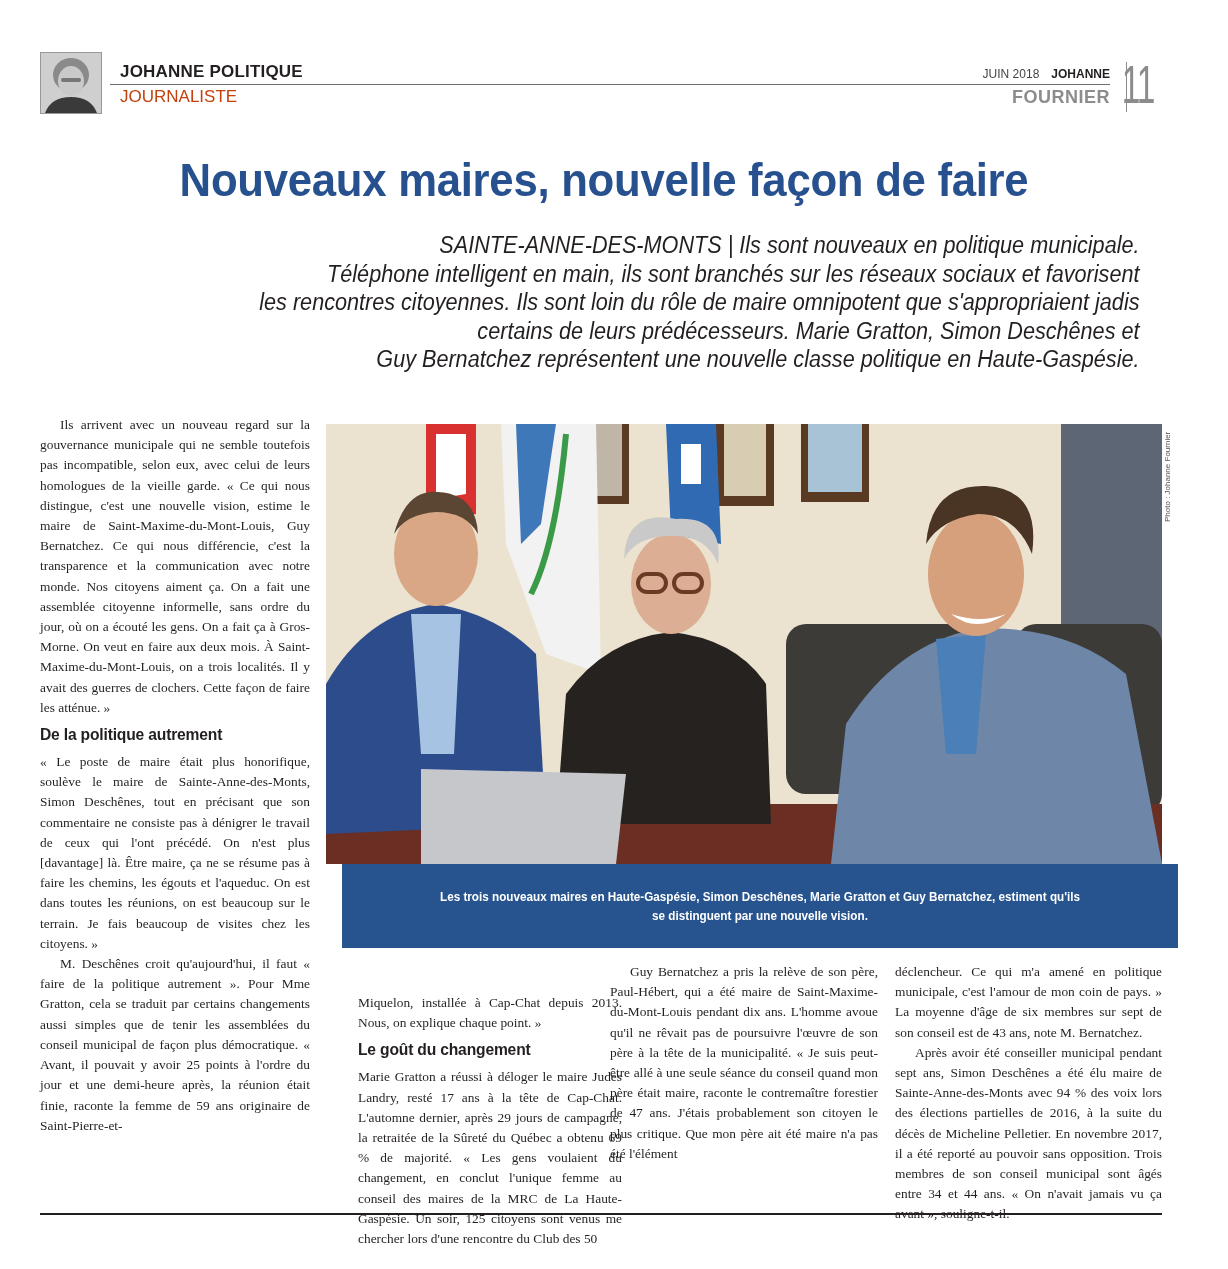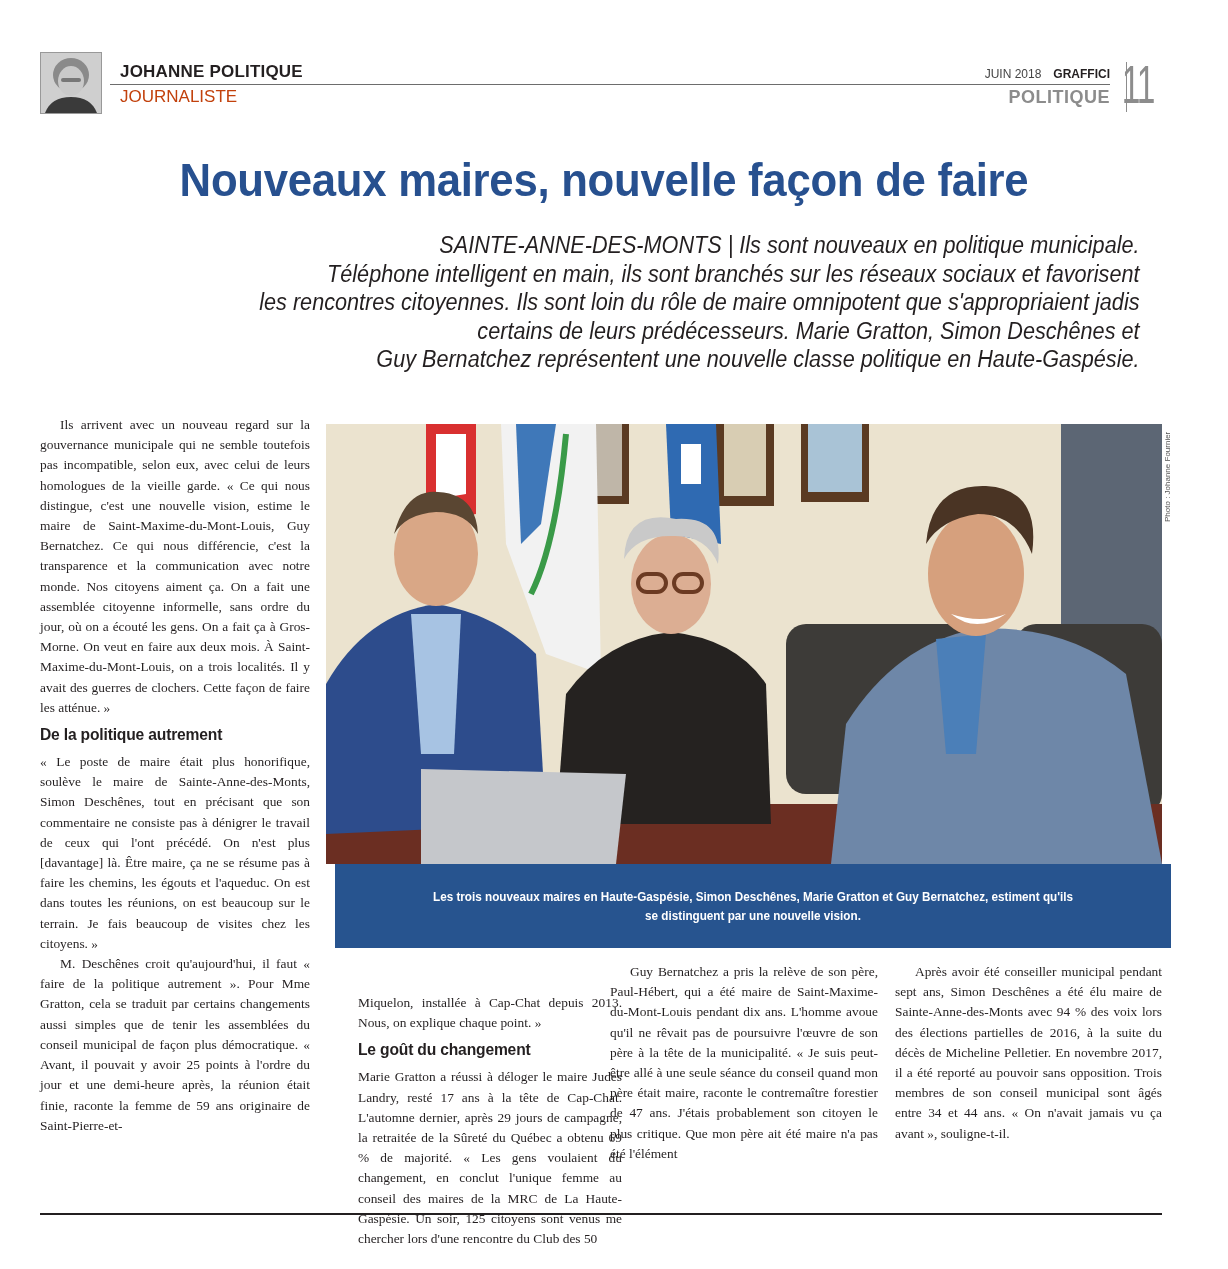--- a/index.html
+++ b/index.html
@@ -21,21 +21,21 @@
 
   
   .headline { position: absolute; left: 0; top: 152px; width: 1208px; text-align: center; font-family: "Liberation Sans", sans-serif; font-weight: bold; font-size: 47px; color: #27508f; letter-spacing: -0.3px; transform: scaleX(0.93); }
   .deck { position: absolute; left: 24px; top: 231px; width: 1150px; text-align: right; font-family: "Liberation Sans", sans-serif; font-size: 23px; line-height: 28.5px; color: #231f20; font-style: italic; }
   .deck div { white-space: nowrap; transform: scaleX(0.94); }
 
   
   .photo-block { position: absolute; left: 326px; top: 424px; width: 836px; height: 526px; }
   .photo { position: absolute; left: 0; top: 0; width: 836px; height: 440px; overflow: hidden; background: #e7dfcd; }
   .photo svg { width: 100%; height: 100%; display: block; }
-  .caption-box { position: absolute; left: 9px; top: 440px; width: 836px; height: 84px; background: #27548f; display: flex; align-items: center; justify-content: center; }
+  .caption-box { position: absolute; left: 16px; top: 440px; width: 836px; height: 84px; background: #27548f; display: flex; align-items: center; justify-content: center; }
   .caption { width: 720px; text-align: center; font-family: "Liberation Sans", sans-serif; font-weight: bold; font-size: 13px; line-height: 19px; color: #ffffff; transform: scaleX(0.9); }
   .photo-credit { position: absolute; left: 1163px; top: 412px; width: 14px; height: 110px; }
   .photo-credit span { position: absolute; left: 0; top: 110px; transform: rotate(-90deg); transform-origin: left top; white-space: nowrap; font-family: "Liberation Sans", sans-serif; font-size: 8px; color: #555; }
 
   
   .col { position: absolute; font-size: 13.4px; line-height: 20.2px; text-align: justify; color: #231f20; }
   .col p { margin: 0; }
   .col p.indent { text-indent: 20px; }
   .col h2 { margin: 6px 0 6px 0; font-family: "Liberation Sans", sans-serif; font-weight: bold; font-size: 17px; line-height: 22px; color: #231f20; letter-spacing: -0.2px; transform: scaleX(0.92); transform-origin: left center; }
   .col1 { left: 40px; top: 415px; width: 270px; }
@@ -55,23 +55,23 @@
       <ellipse cx="30" cy="22" rx="18" ry="17" fill="#8a8a8a"></ellipse>
       <ellipse cx="30" cy="28" rx="13" ry="15" fill="#c9c9c9"></ellipse>
       <rect x="20" y="25" width="20" height="4" rx="2" fill="#777"></rect>
       <path d="M4 60 Q10 44 30 44 Q50 44 56 60 Z" fill="#3a3a3a"></path>
     </svg>
   </div>
   <div class="header-rule"></div>
   <div class="author-name">JOHANNE POLITIQUE</div>
   <div class="author-role">JOURNALISTE</div>
   <div class="header-right">
-    <span class="issue-date">JUIN 2018</span><span class="pub-name">GRAFFICI</span>
+    <span class="issue-date">JUIN 2018</span><span class="pub-name">JOHANNE</span>
   </div>
-  <div class="section-name">POLITIQUE</div>
+  <div class="section-name">FOURNIER</div>
   <div class="header-vrule"></div>
   <div class="page-number">11</div>
 </div>
 
 <h1 class="headline" style="margin:0;">Nouveaux maires, nouvelle façon de faire</h1>
 
 <div class="deck">
   <div>SAINTE-ANNE-DES-MONTS | Ils sont nouveaux en politique municipale.</div>
   <div>Téléphone intelligent en main, ils sont branchés sur les réseaux sociaux et favorisent</div>
   <div>les rencontres citoyennes. Ils sont loin du rôle de maire omnipotent que s'appropriaient jadis</div>
@@ -146,16 +146,17 @@
   <p>Miquelon, installée à Cap-Chat depuis 2013. Nous, on explique chaque point. »</p>
   <h2>Le goût du changement</h2>
   <p>Marie Gratton a réussi à déloger le maire Judes Landry, resté 17 ans à la tête de Cap-Chat. L'automne dernier, après 29 jours de campagne, la retraitée de la Sûreté du Québec a obtenu 69 % de majorité. « Les gens voulaient du changement, en conclut l'unique femme au conseil des maires de la MRC de La Haute-Gaspésie. Un soir, 125 citoyens sont venus me chercher lors d'une rencontre du Club des 50</p>
 </div>
 
 <div class="col col3">
   <p class="indent">Guy Bernatchez a pris la relève de son père, Paul-Hébert, qui a été maire de Saint-Maxime-du-Mont-Louis pendant dix ans. L'homme avoue qu'il ne rêvait pas de poursuivre l'œuvre de son père à la tête de la municipalité. « Je suis peut-être allé à une seule séance du conseil quand mon père était maire, raconte le contremaître forestier de 47 ans. J'étais probablement son citoyen le plus critique. Que mon père ait été maire n'a pas été l'élément</p>
 </div>
 
 <div class="col col4">
+  <p>déclencheur. Ce qui m'a amené en politique municipale, c'est l'amour de mon coin de pays. » La moyenne d'âge de six membres sur sept de son conseil est de 43 ans, note M. Bernatchez.</p>
   <p class="indent">Après avoir été conseiller municipal pendant sept ans, Simon Deschênes a été élu maire de Sainte-Anne-des-Monts avec 94 % des voix lors des élections partielles de 2016, à la suite du décès de Micheline Pelletier. En novembre 2017, il a été reporté au pouvoir sans opposition. Trois membres de son conseil municipal sont âgés entre 34 et 44 ans. « On n'avait jamais vu ça avant », souligne-t-il.</p>
 </div>
 
 <div class="bottom-rule"></div>
 
 </body></html>

